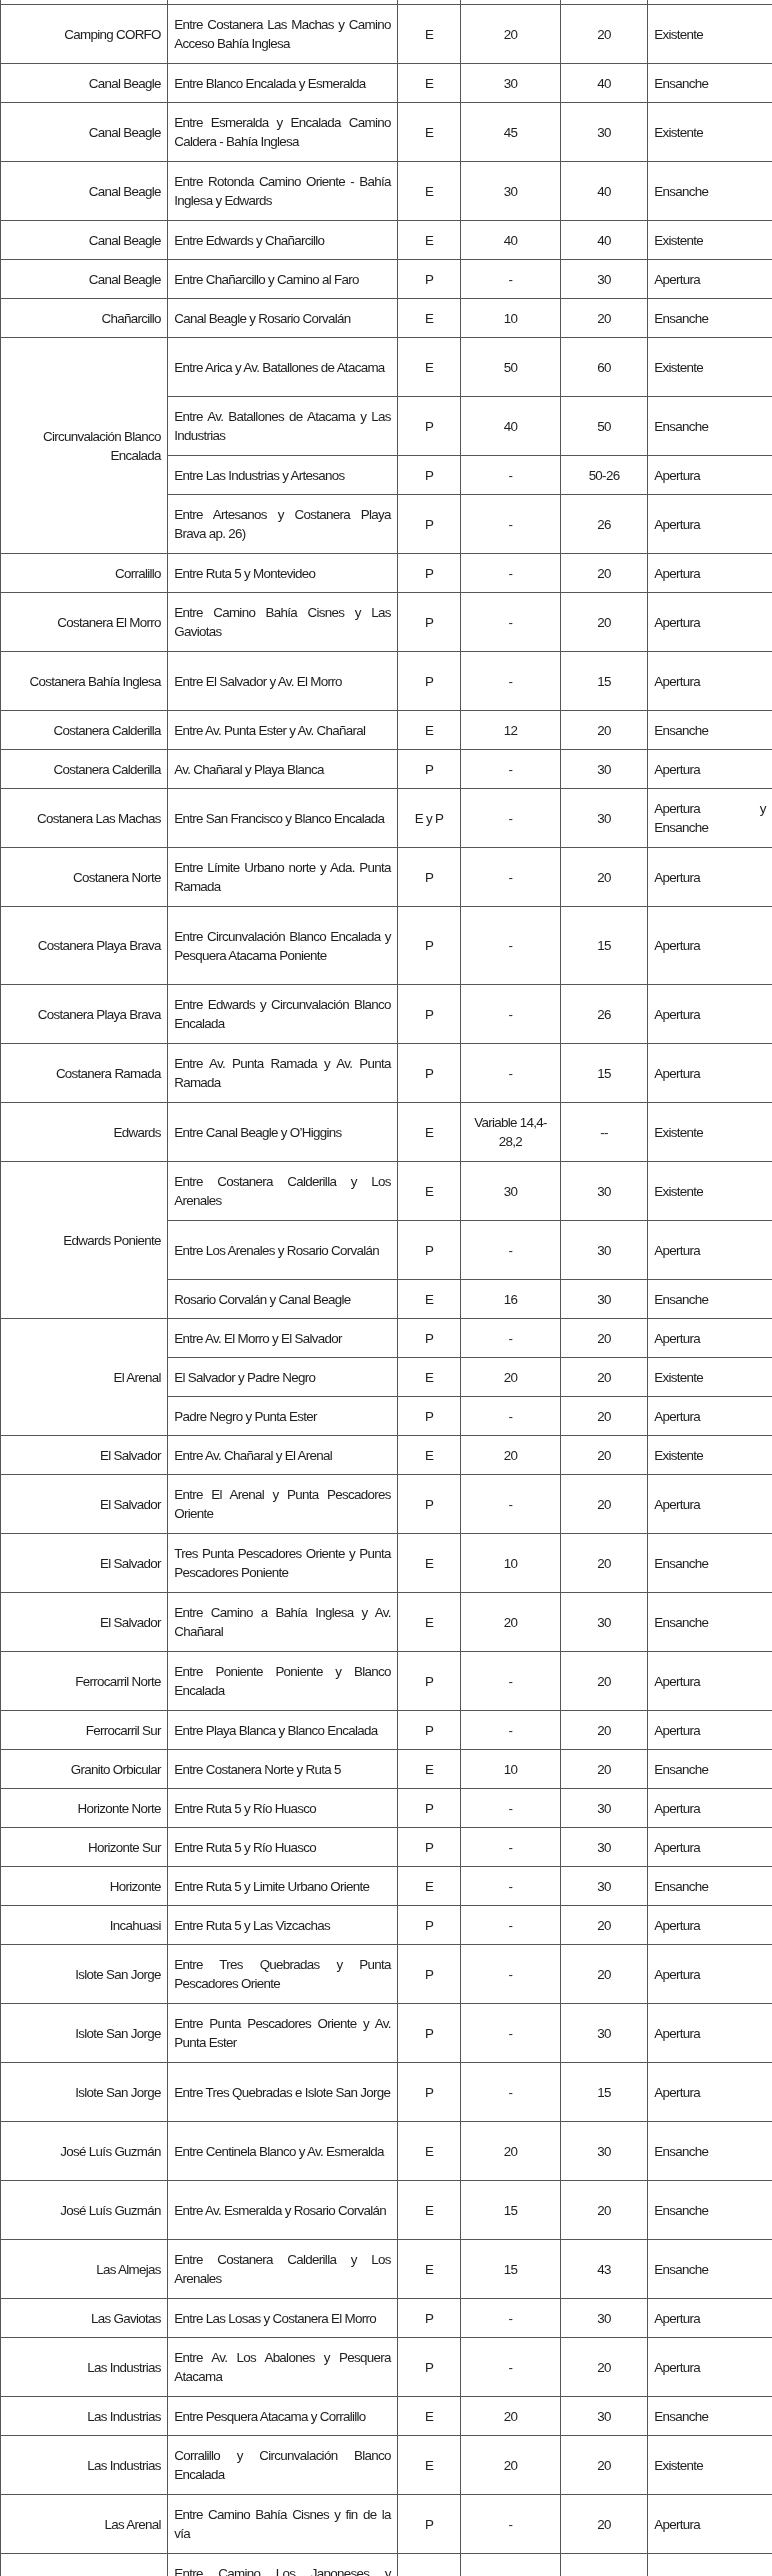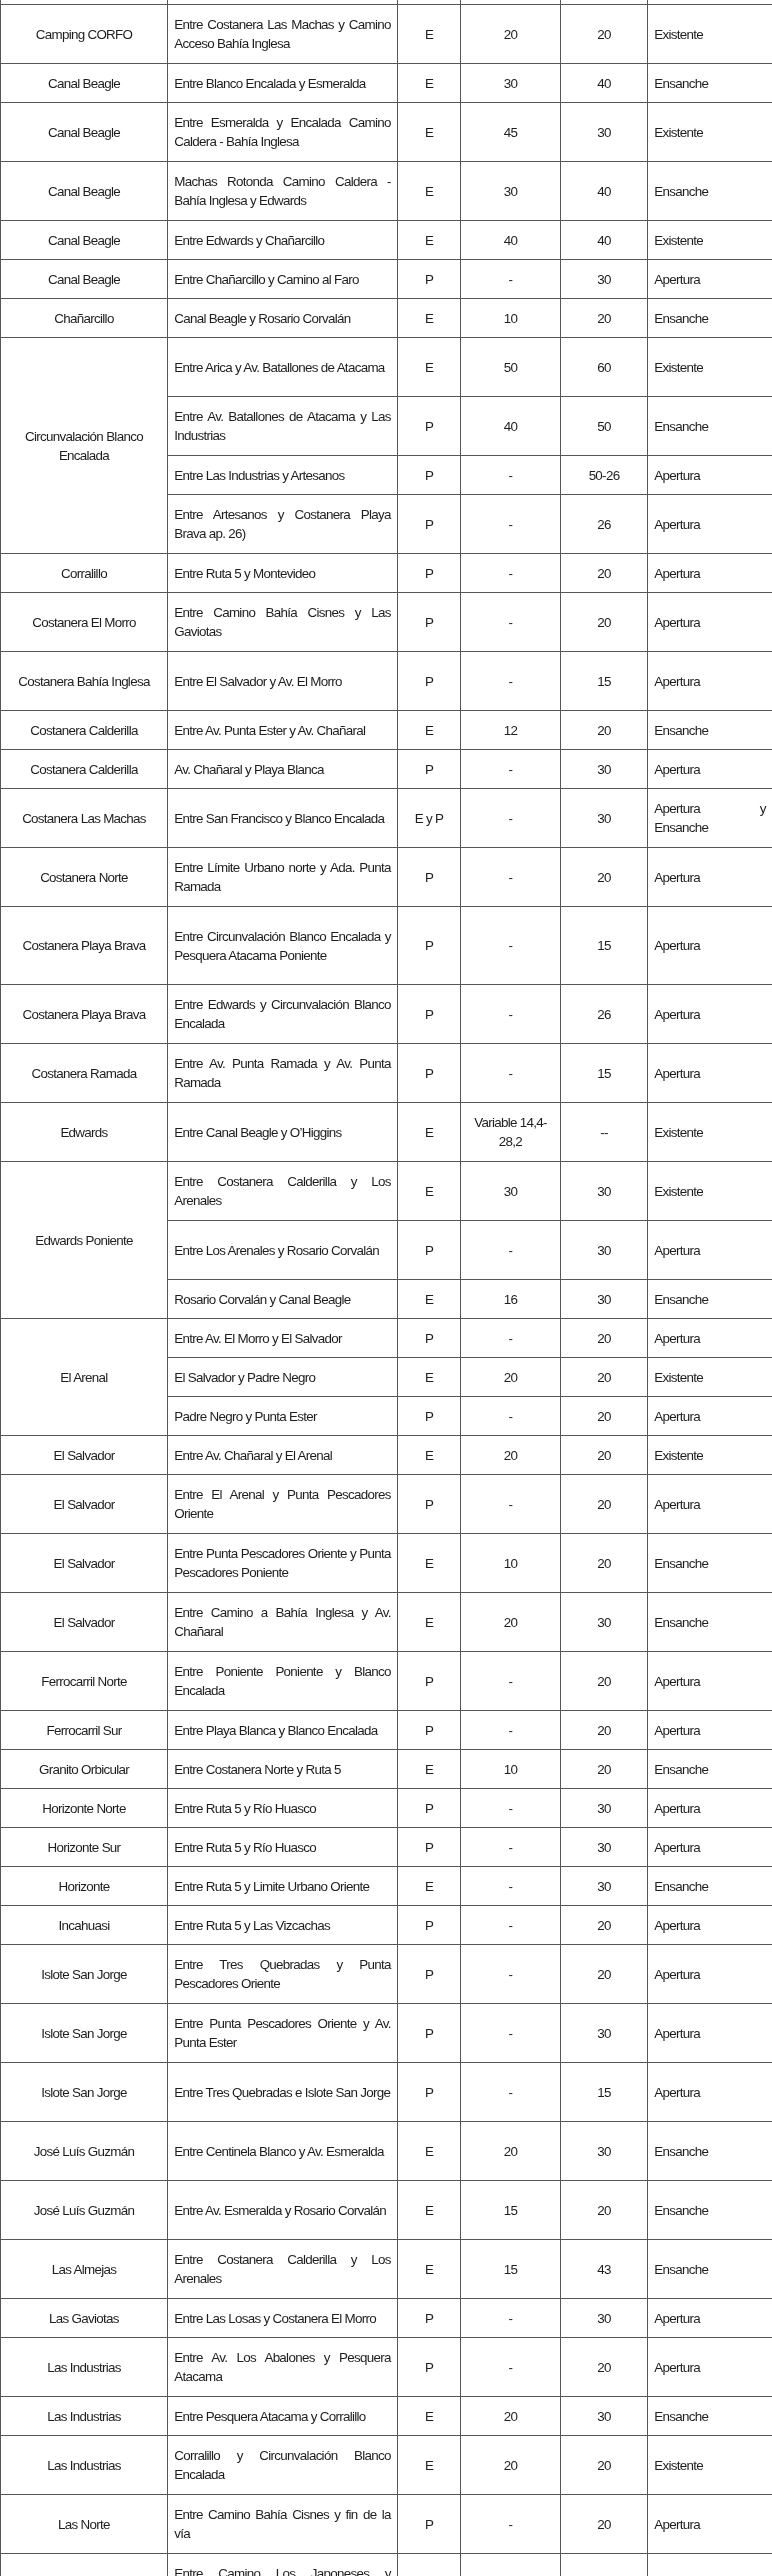--- a/index.html
+++ b/index.html
@@ -1,20 +1,20 @@
 <!DOCTYPE html>
 <html style="font-size:8.2px"><head>
 <meta charset="utf-8">
 <style>
   html, body { margin: 0; padding: 0; background: #ffffff; }
   body { width: 773px; height: 2984px; overflow: hidden; position: relative; font-family: "Liberation Sans Narrow", "Liberation Sans", sans-serif; }
   #doc { position: absolute; top: -7.2px; left: 0; width: 773px; }
   table { border-collapse: collapse; width: 773px; table-layout: fixed; }
   td { border: 0.8px solid #555; color: #1e1e1e; font-size: 13.4px; line-height: 19px; padding: 0 6.2px; vertical-align: middle; letter-spacing: -0.7px; font-stretch: condensed; }
-  td.c-name { text-align: center; }
+  td.c-name { text-align: right; }
   td.c-tramo { text-align: justify; text-align-last: left; }
   td.c-ep, td.c-ex, td.c-pr { text-align: center; }
   td.c-tipo { text-align: left; }
   tr.r1 td { height: 38px; }
   tr.r2 td { height: 58px; }
   tr.r3 td { height: 77px; }
   tr.top td { height: 10.3px; }
   col.c1 { width: 167px; } col.c2 { width: 230px; } col.c3 { width: 63px; }
   col.c4 { width: 100px; } col.c5 { width: 87px; } col.c6 { width: 125px; }
 </style>
@@ -59,21 +59,21 @@
         <tr class="r2">
           <td class="c-name">Canal Beagle</td>
           <td class="c-tramo">Entre Esmeralda y Encalada Camino Caldera - Bahía Inglesa</td>
           <td class="c-ep">E</td>
           <td class="c-ex">45</td>
           <td class="c-pr">30</td>
           <td class="c-tipo">Existente</td>
         </tr>
         <tr class="r2">
           <td class="c-name">Canal Beagle</td>
-          <td class="c-tramo">Machas Rotonda Camino Caldera - Bahía Inglesa y Edwards</td>
+          <td class="c-tramo">Entre Rotonda Camino Oriente - Bahía Inglesa y Edwards</td>
           <td class="c-ep">E</td>
           <td class="c-ex">30</td>
           <td class="c-pr">40</td>
           <td class="c-tipo">Ensanche</td>
         </tr>
         <tr class="r1">
           <td class="c-name">Canal Beagle</td>
           <td class="c-tramo">Entre Edwards y Chañarcillo</td>
           <td class="c-ep">E</td>
           <td class="c-ex">40</td>
@@ -268,21 +268,21 @@
         <tr class="r2">
           <td class="c-name">El Salvador</td>
           <td class="c-tramo">Entre El Arenal y Punta Pescadores Oriente</td>
           <td class="c-ep">P</td>
           <td class="c-ex">-</td>
           <td class="c-pr">20</td>
           <td class="c-tipo">Apertura</td>
         </tr>
         <tr class="r2">
           <td class="c-name">El Salvador</td>
-          <td class="c-tramo">Entre Punta Pescadores Oriente y Punta Pescadores Poniente</td>
+          <td class="c-tramo">Tres Punta Pescadores Oriente y Punta Pescadores Poniente</td>
           <td class="c-ep">E</td>
           <td class="c-ex">10</td>
           <td class="c-pr">20</td>
           <td class="c-tipo">Ensanche</td>
         </tr>
         <tr class="r2">
           <td class="c-name">El Salvador</td>
           <td class="c-tramo">Entre Camino a Bahía Inglesa y Av. Chañaral</td>
           <td class="c-ep">E</td>
           <td class="c-ex">20</td>
@@ -419,21 +419,21 @@
         </tr>
         <tr class="r2">
           <td class="c-name">Las Industrias</td>
           <td class="c-tramo">Corralillo y Circunvalación Blanco Encalada</td>
           <td class="c-ep">E</td>
           <td class="c-ex">20</td>
           <td class="c-pr">20</td>
           <td class="c-tipo">Existente</td>
         </tr>
         <tr class="r2">
-          <td class="c-name">Las Norte</td>
+          <td class="c-name">Las Arenal</td>
           <td class="c-tramo">Entre Camino Bahía Cisnes y fin de la vía</td>
           <td class="c-ep">P</td>
           <td class="c-ex">-</td>
           <td class="c-pr">20</td>
           <td class="c-tipo">Apertura</td>
         </tr>
         <tr class="r2">
           <td class="c-name">Las Vizcachas</td>
           <td class="c-tramo">Entre Camino Los Japoneses y Aeródromo</td>
           <td class="c-ep">P</td>

